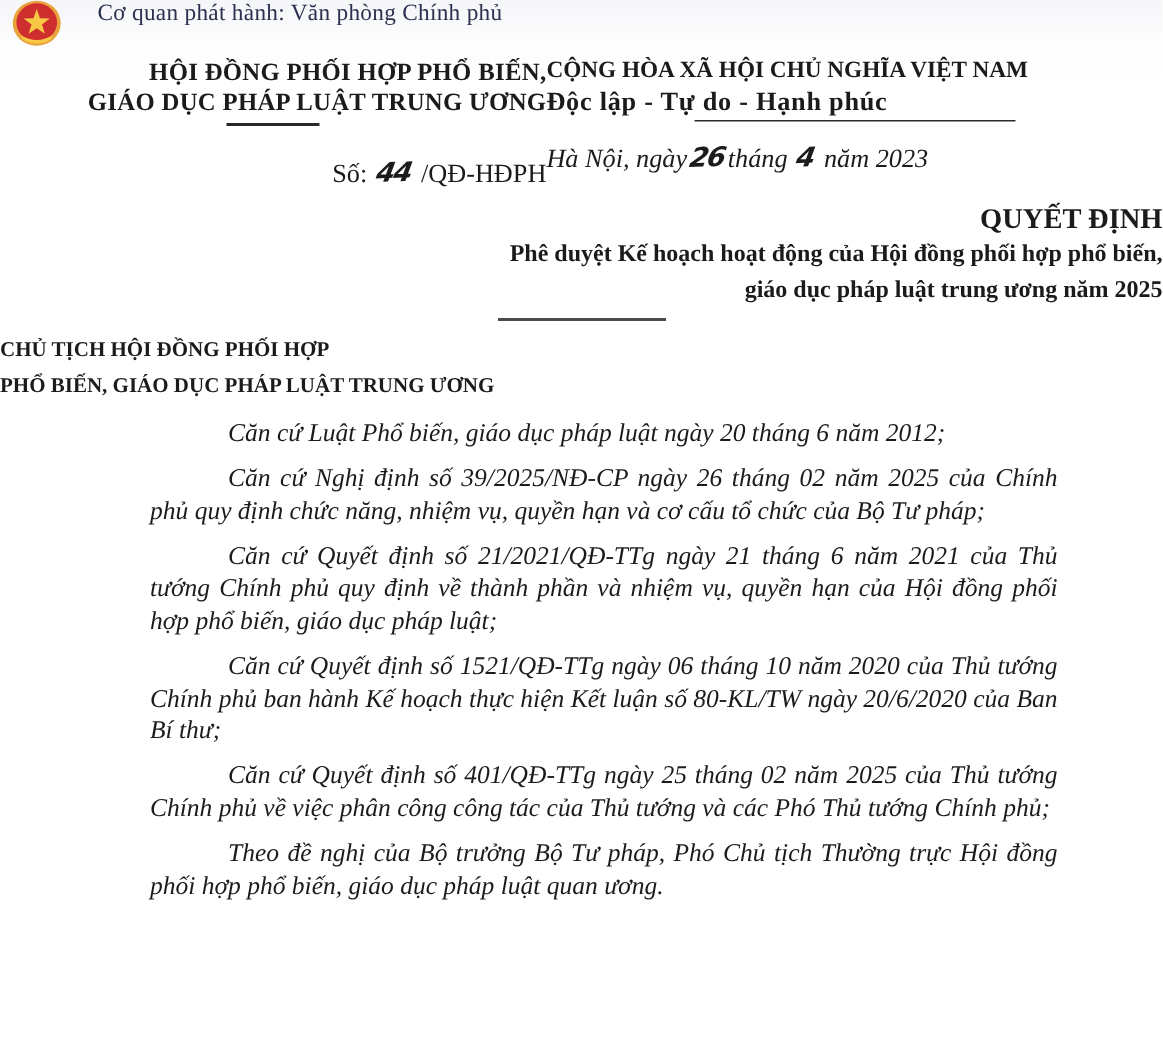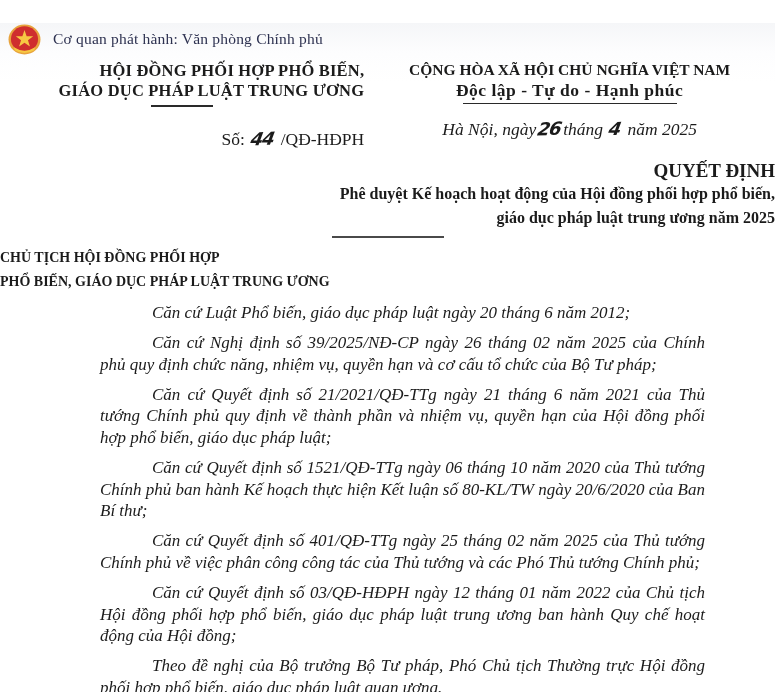--- a/index.html
+++ b/index.html
@@ -8,31 +8,31 @@
     background:#ffffff;
     font-family:"Liberation Serif", serif;
     color:#1b1b1b;
   }
   .page {
     position:relative; width:775px; height:692px;
     background:linear-gradient(180deg, #f5f6f8 0px, #fdfdfe 30px, #ffffff 60px);
   }
   
   .topbar {
-    display:flex; align-items:center; gap:12px;
-    height:32px; padding-left:8px;margin-top:23px;
+    display:flex; gap:24px;
+    height:32px; padding-left:8px;
   }
   .emblem { width:33px; height:31px; flex:0 0 auto; }
   .topbar-label {
     font-size:15.5px; color:#2d3150; letter-spacing:0.2px;
   }
   
   .doc-header { display:flex; margin-top:6px; }
   .hdr-left  { width:47%; text-align:right; }
-  .hdr-right { width:53%; text-align:center; }
+  .hdr-right { width:53%; text-align:left; }
   .hdr-left .l { font-weight:bold; font-size:16.5px; line-height:19.5px; letter-spacing:0.2px; }
   .hdr-right .l1 { font-weight:bold; font-size:15.5px; line-height:18px; }
   .hdr-right .l2 { font-weight:bold; font-size:17.5px; line-height:22px; letter-spacing:0.5px; }
   .rule-short { width:62px;  border:0; border-top:2px solid #2a2a2a; margin:5px auto 0; }
   .rule-motto { width:214px; border:0; border-top:1.5px solid #2a2a2a; margin:2px auto 0; }
   .so-line   { margin-top:21px; font-size:17.5px; }
   .date-line { margin-top:14px; font-style:italic; font-size:17.5px; }
   .handwritten {
     font-family:"DejaVu Sans", sans-serif;
     display:inline-block; font-weight:bold; font-style:italic;
@@ -80,21 +80,21 @@
         <span>/QĐ-HĐPH</span>
       </div>
     </div>
     <div class="hdr-right">
       <div class="l1">CỘNG HÒA XÃ HỘI CHỦ NGHĨA VIỆT NAM</div>
       <div class="l2">Độc lập - Tự do - Hạnh phúc</div>
       <hr class="rule-motto">
       <div class="date-line">
         <span>Hà Nội, ngày</span><span class="handwritten">26</span><span>tháng</span>
         <span class="handwritten">4</span>
-        <span>năm 2025</span>
+        <span>năm 2023</span>
       </div>
     </div>
   </div>
 
   <div class="title-block">
     <div class="title">QUYẾT ĐỊNH</div>
     <div class="subtitle">Phê duyệt Kế hoạch hoạt động của Hội đồng phối hợp phổ biến,</div>
     <div class="subtitle">giáo dục pháp luật trung ương năm 2025</div>
   </div>
 
@@ -104,17 +104,16 @@
     <div>CHỦ TỊCH HỘI ĐỒNG PHỐI HỢP</div>
     <div>PHỔ BIẾN, GIÁO DỤC PHÁP LUẬT TRUNG ƯƠNG</div>
   </div>
 
   <div class="body-text">
     <p>Căn cứ Luật Phổ biến, giáo dục pháp luật ngày 20 tháng 6 năm 2012;</p>
     <p>Căn cứ Nghị định số 39/2025/NĐ-CP ngày 26 tháng 02 năm 2025 của Chính phủ quy định chức năng, nhiệm vụ, quyền hạn và cơ cấu tổ chức của Bộ Tư pháp;</p>
     <p>Căn cứ Quyết định số 21/2021/QĐ-TTg ngày 21 tháng 6 năm 2021 của Thủ tướng Chính phủ quy định về thành phần và nhiệm vụ, quyền hạn của Hội đồng phối hợp phổ biến, giáo dục pháp luật;</p>
     <p>Căn cứ Quyết định số 1521/QĐ-TTg ngày 06 tháng 10 năm 2020 của Thủ tướng Chính phủ ban hành Kế hoạch thực hiện Kết luận số 80-KL/TW ngày 20/6/2020 của Ban Bí thư;</p>
     <p>Căn cứ Quyết định số 401/QĐ-TTg ngày 25 tháng 02 năm 2025 của Thủ tướng Chính phủ về việc phân công công tác của Thủ tướng và các Phó Thủ tướng Chính phủ;</p>
-    <p>Căn cứ Quyết định số 03/QĐ-HĐPH ngày 12 tháng 01 năm 2022 của Chủ tịch Hội đồng phối hợp phổ biến, giáo dục pháp luật trung ương ban hành Quy chế hoạt động của Hội đồng;</p>
     <p>Theo đề nghị của Bộ trưởng Bộ Tư pháp, Phó Chủ tịch Thường trực Hội đồng phối hợp phổ biến, giáo dục pháp luật quan ương.</p>
   </div>
 
 </div>
 
 </body></html>

